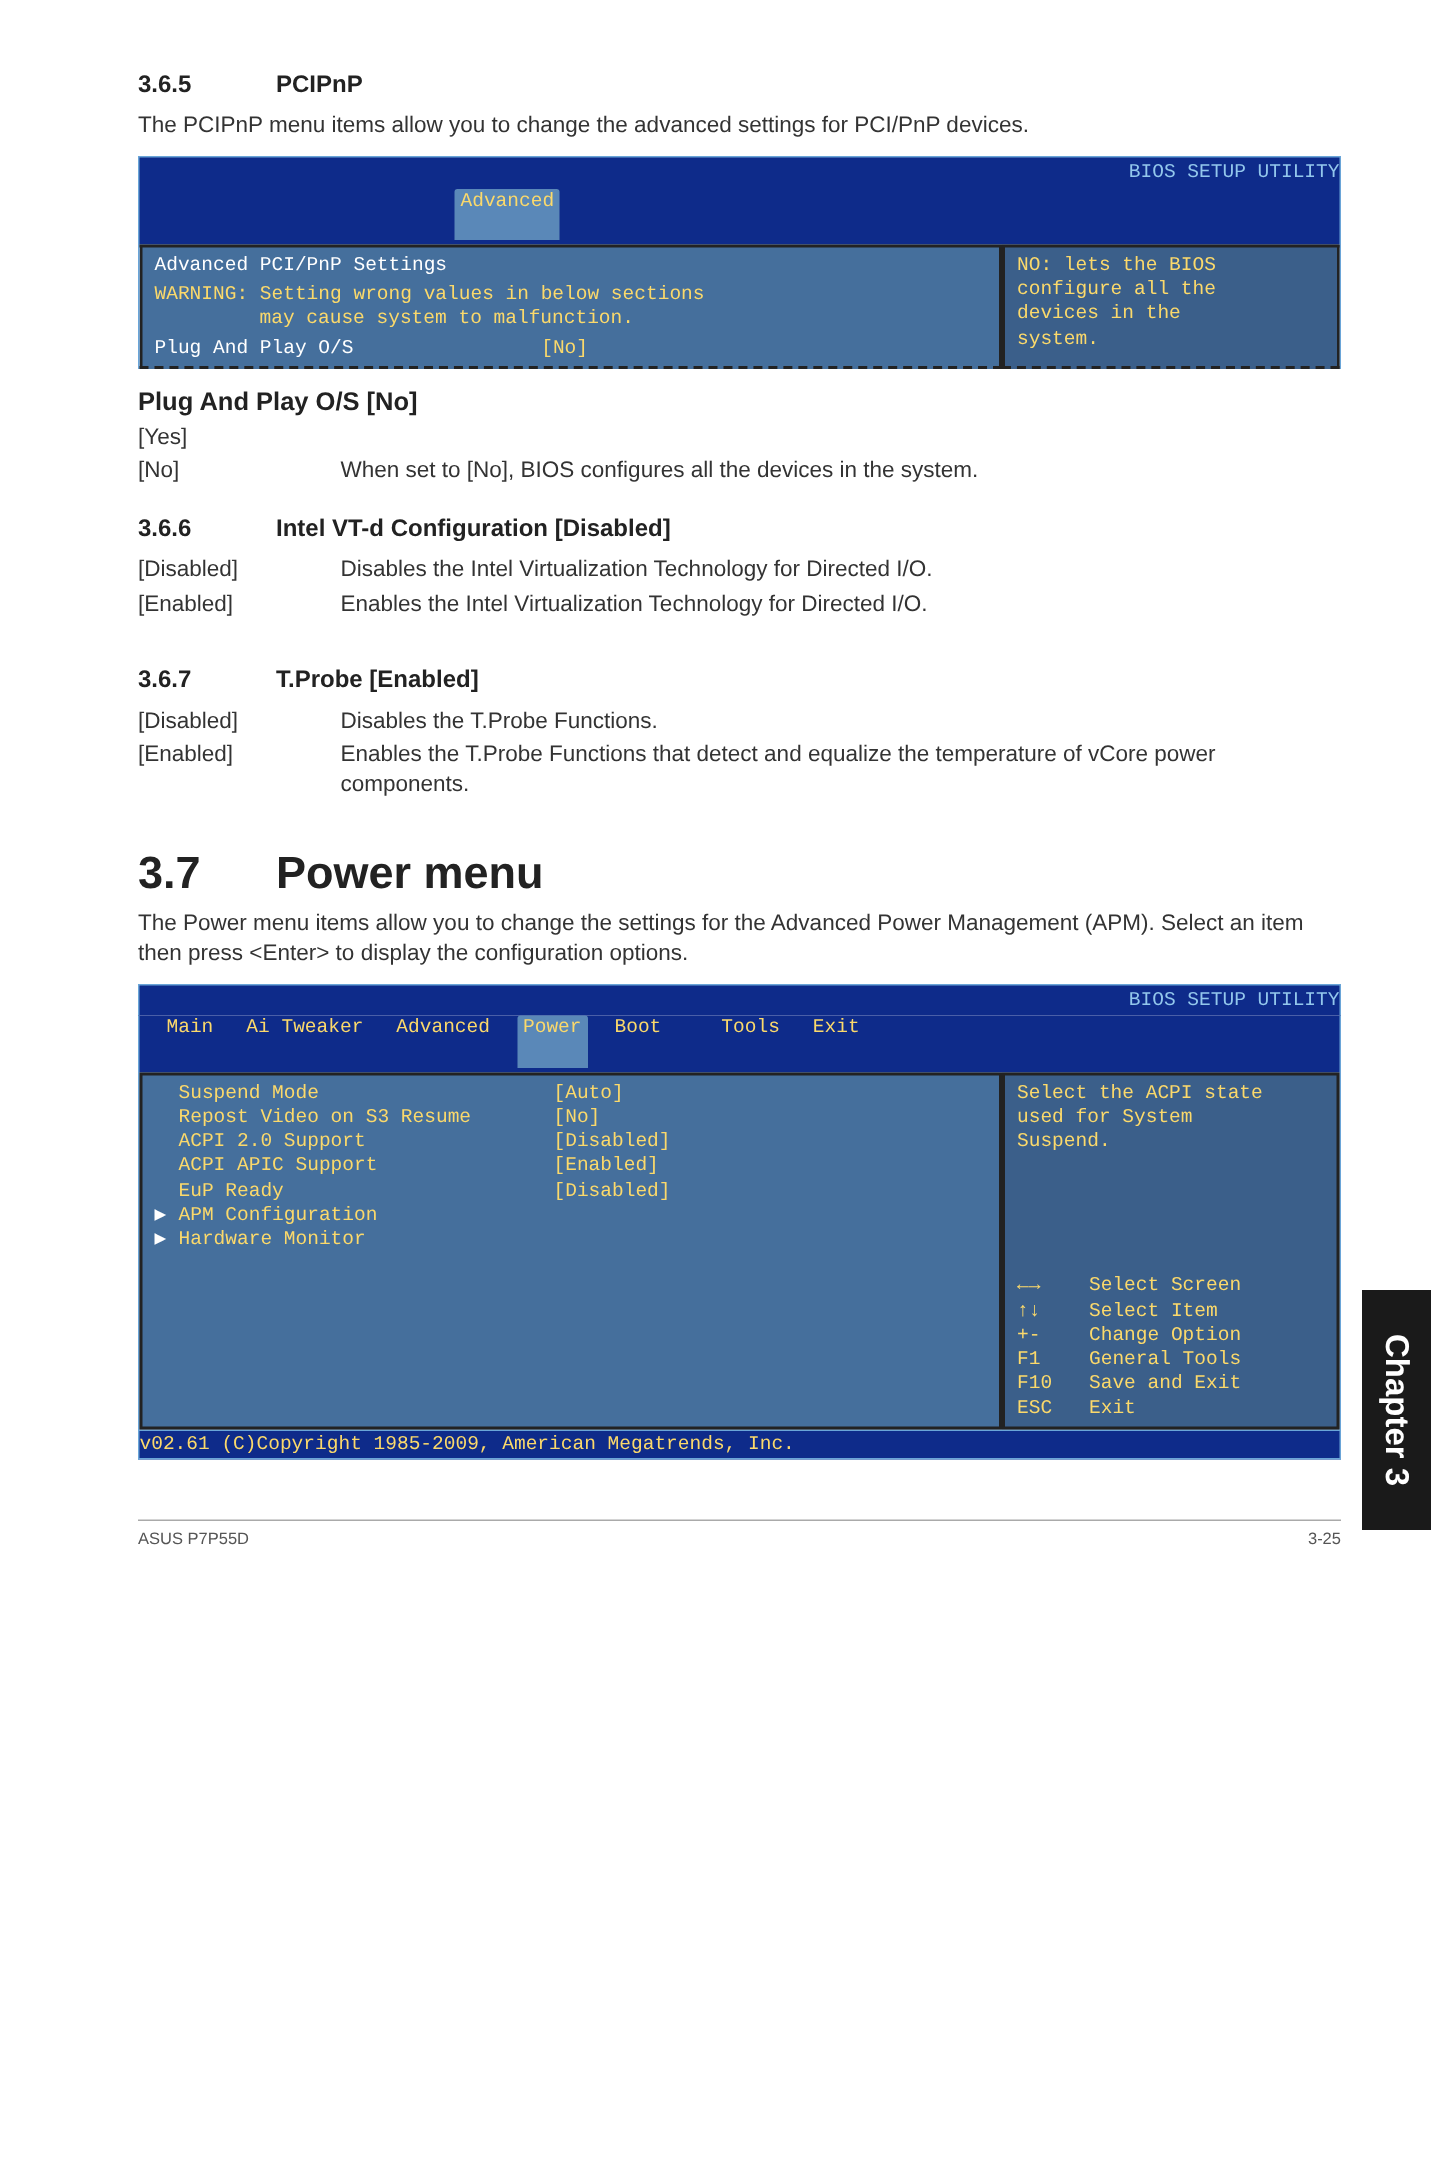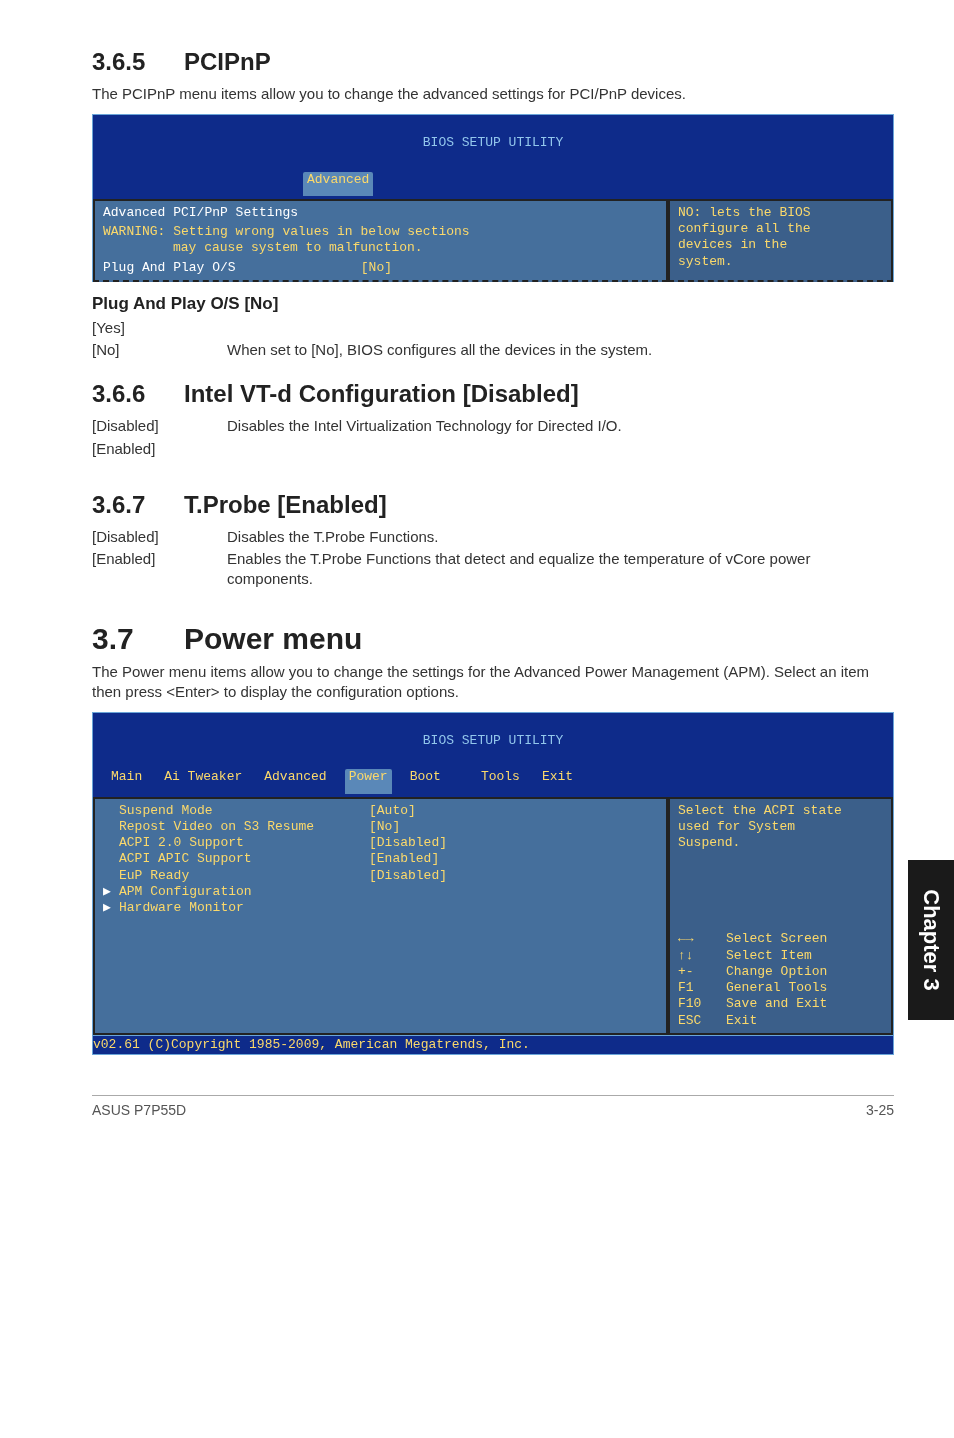--- a/index.html
+++ b/index.html
@@ -27,21 +27,21 @@
     align-items: center;
     justify-content: center;
   }
   .side-tab-text {
     transform: rotate(90deg);
     white-space: nowrap;
     font-size: 22px;
     font-weight: bold;
   }
   h2.section-title {
-    font-size: 24px;
+    font-size: 16px;
     margin: 0 0 8px 0;
     font-weight: bold;
     color: #222;
   }
   h2.section-title .num {
     display: inline-block;
     width: 92px;
   }
   p.intro {
     font-size: 15px;
@@ -75,35 +75,35 @@
     line-height: 1.25;
   }
   .bios-titlebar {
     background: #0e2b8a;
     display: flex;
     border: 1px solid #6aa5d8;
     border-bottom: none;
   }
   .bios-titlebar-text {
     flex: 1;
-    text-align: center;
+    text-align: right;
     color: #93c7ec;
-    padding: 20px 0;
+    padding: 2px 0;
   }
   .bios-tabbar {
     background: #0e2b8a;
     border-left: 1px solid #6aa5d8;
     border-right: 1px solid #6aa5d8;
     display: flex;
     padding: 0 14px 3px 14px;
     gap: 14px;
   }
   .bios-tab {
     color: #fbd96b;
-    padding: 0 4px 8px 4px;
+    padding: 0 4px 18px 4px;
   }
   .bios-tab.active {
     background: #5a88b8;
     color: #fbd96b;
     border-top-left-radius: 2px;
     border-top-right-radius: 2px;
   }
   .bios-body {
     display: flex;
     border: 1px solid #6aa5d8;
@@ -150,21 +150,21 @@
     width: 92px;
   }
   .sep { height: 18px; }
   .big-sep { height: 30px; }
   .footer-row {
     border-top: 1px solid #aaa;
     margin-top: 40px;
     padding-top: 6px;
     display: flex;
     justify-content: space-between;
-    font-size: 14px;
+    font-size: 11px;
     color: #555;
   }
   .help-lower { margin-top: 80px; }
 </style>
 </head>
 <body>
 
 <div class="page">
 
   <h2 class="section-title">
@@ -213,20 +213,21 @@
 
   <h2 class="section-title">
     <span class="num">3.6.6</span><span>Intel VT-d Configuration [Disabled]</span>
   </h2>
   <div class="def-row">
     <div class="def-label">[Disabled]</div>
     <div class="def-value">Disables the Intel Virtualization Technology for Directed I/O.</div>
   </div>
   <div class="def-row">
     <div class="def-label">[Enabled]</div>
+    <div class="def-value">Enables the Intel Virtualization Technology for Directed I/O.</div>
   </div>
 
   <div class="big-sep"></div>
 
   <h2 class="section-title">
     <span class="num">3.6.7</span><span>T.Probe [Enabled]</span>
   </h2>
   <div class="def-row">
     <div class="def-label">[Disabled]</div>
     <div class="def-value">Disables the T.Probe Functions.</div>

